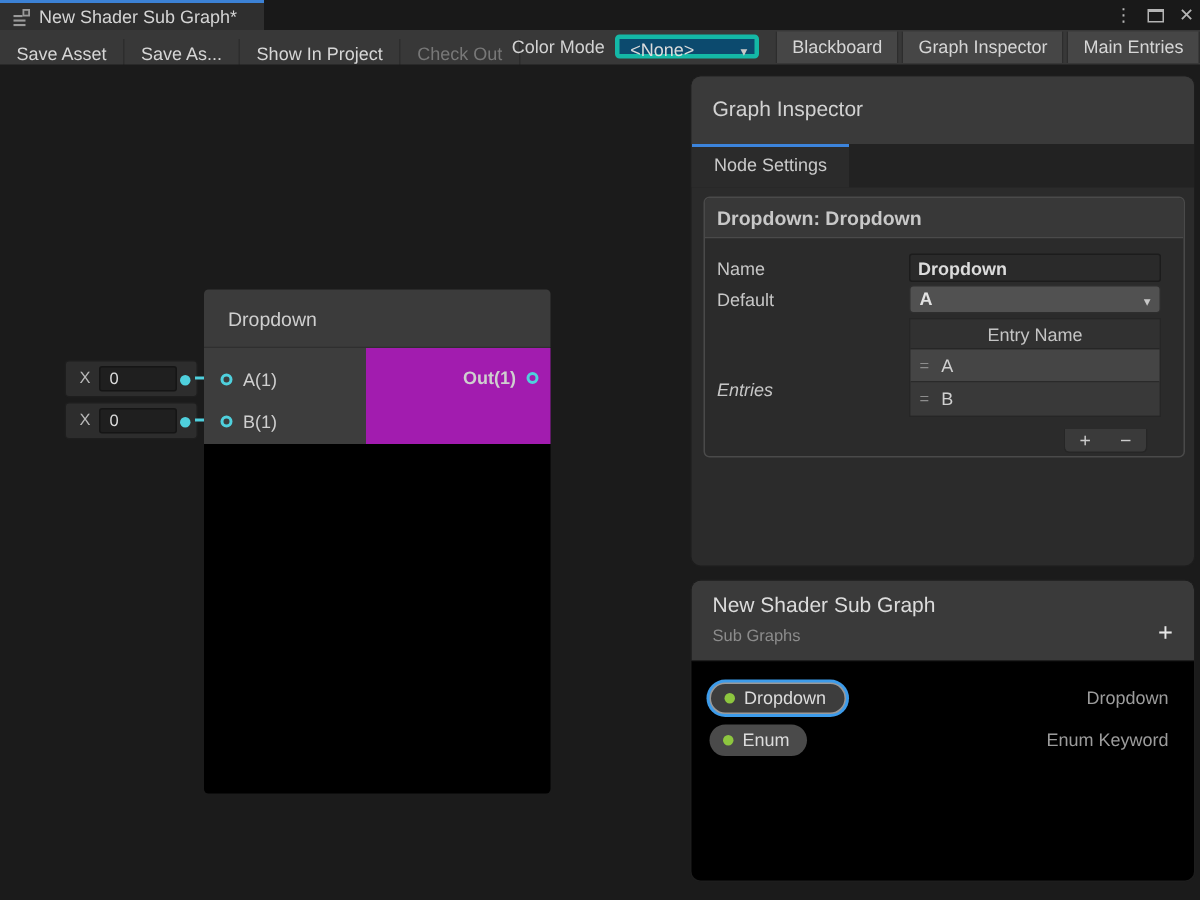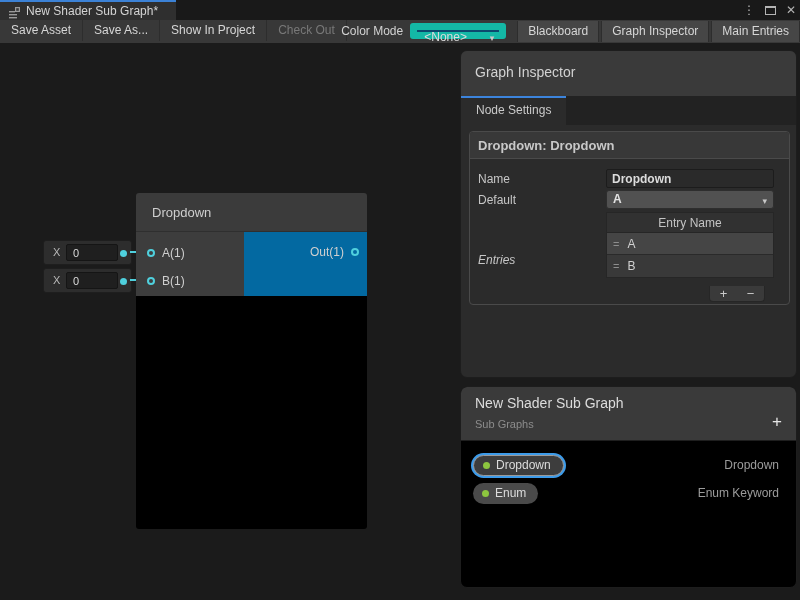--- a/index.html
+++ b/index.html
@@ -11,41 +11,41 @@
   .doc-tab { position:absolute; left:0; top:0; width:176px; height:20px; background:#2f2f2f;
              border-top:2px solid #3c82d6; display:flex; align-items:center; gap:5px; padding:0 8px; cursor:default; }
   .tab-label { font-size:12px; color:#d4d4d4; white-space:nowrap; }
   .tab-icon { width:13px; height:13px; display:inline-block; }
   .win-controls { position:absolute; right:4px; top:0; height:20px; display:flex; align-items:center; gap:10px; }
   .win-controls span { color:#b4b4b4; font-size:12px; line-height:20px; cursor:pointer; }
   .maxicon { width:11px; height:9px; border:1px solid #b4b4b4; border-top:2px solid #b4b4b4; display:inline-block; }
 
   
   .toolbar { position:absolute; left:0; top:20px; width:800px; height:28px; background:#383838;
-             border-bottom:1px solid #2a2a2a; display:flex; align-items:flex-start; font-size:12px; }
+             border-bottom:1px solid #2a2a2a; display:flex; align-items:flex-end; font-size:12px; }
   .tb-left { display:flex; }
   .tb-btn { color:#d6d6d6; line-height:21px; padding:0 11px; border-right:1px solid #2d2d2d; cursor:pointer; white-space:nowrap; }
   .tb-btn.disabled { color:#787878; }
   .tb-right { position:absolute; right:0; top:0; height:22px; display:flex; align-items:center; }
   .cm-label { color:#d2d2d2; margin-right:7px; }
-  .cm-dd { position:relative; width:96px; height:16px; background:#0c4a6e; border:7px solid #14b8a6;
+  .cm-dd { position:relative; width:96px; height:16px; background:#0c4a6e; border:3px solid #14b8a6;
            border-radius:3px; color:#dcdcdc; line-height:14px; padding-left:7px; margin-right:9px; cursor:pointer; }
   .cm-dd .arrow { position:absolute; right:5px; top:1px; font-size:9px; color:#c8c8c8; }
   .panel-toggle { background:#464646; border-left:1px solid #2d2d2d; border-right:1px solid #2d2d2d;
                   color:#d6d6d6; line-height:21px; padding:0 10px; margin-left:2px; cursor:pointer; white-space:nowrap; }
 
   
   .graph { position:absolute; left:0; top:43px; width:800px; height:557px; background:#1b1b1b; }
 
   .node { position:absolute; left:136px; top:150px; width:231px; }
   .node-header { height:39px; background:#3b3b3b; border-radius:3px 3px 0 0; border-bottom:1px solid #2f2f2f;
                  color:#cfcfcf; font-size:13px; line-height:39px; padding-left:16px; cursor:move; }
   .node-ports { display:flex; height:64px; }
   .ports-in  { width:108px; background:#3d3d3d; position:relative; }
-  .ports-out { flex:1; background:#0369a1; position:relative; }
+  .ports-out { flex:1; background:#a21caf; position:relative;font-weight:bold; }
   .port-row { position:absolute; left:0; right:0; height:20px; display:flex; align-items:center; }
   .port-circle { width:8px; height:8px; border:2px solid #4fd0dd; border-radius:50%; background:transparent; cursor:crosshair; }
   .port-label { font-size:12px; color:#cfcfcf; }
   .node-preview { height:233px; background:#000; border-radius:0 0 3px 3px; }
 
   .mini-widget { position:absolute; width:89px; height:25px; background:#2d2d2d; border:1px solid #1e1e1e; border-radius:3px; }
   .mini-x { position:absolute; left:9px; top:5px; font-size:11px; color:#b8b8b8; }
   .mini-input { position:absolute; left:22px; top:3px; width:52px; height:17px; background:#1f1f1f;
                 border:1px solid #151515; border-radius:2px; color:#dadada; font-size:11px; padding-left:6px; }
   .mini-dot { position:absolute; right:4px; top:9px; width:7px; height:7px; background:#4fd0dd; border-radius:50%; cursor:crosshair; }

